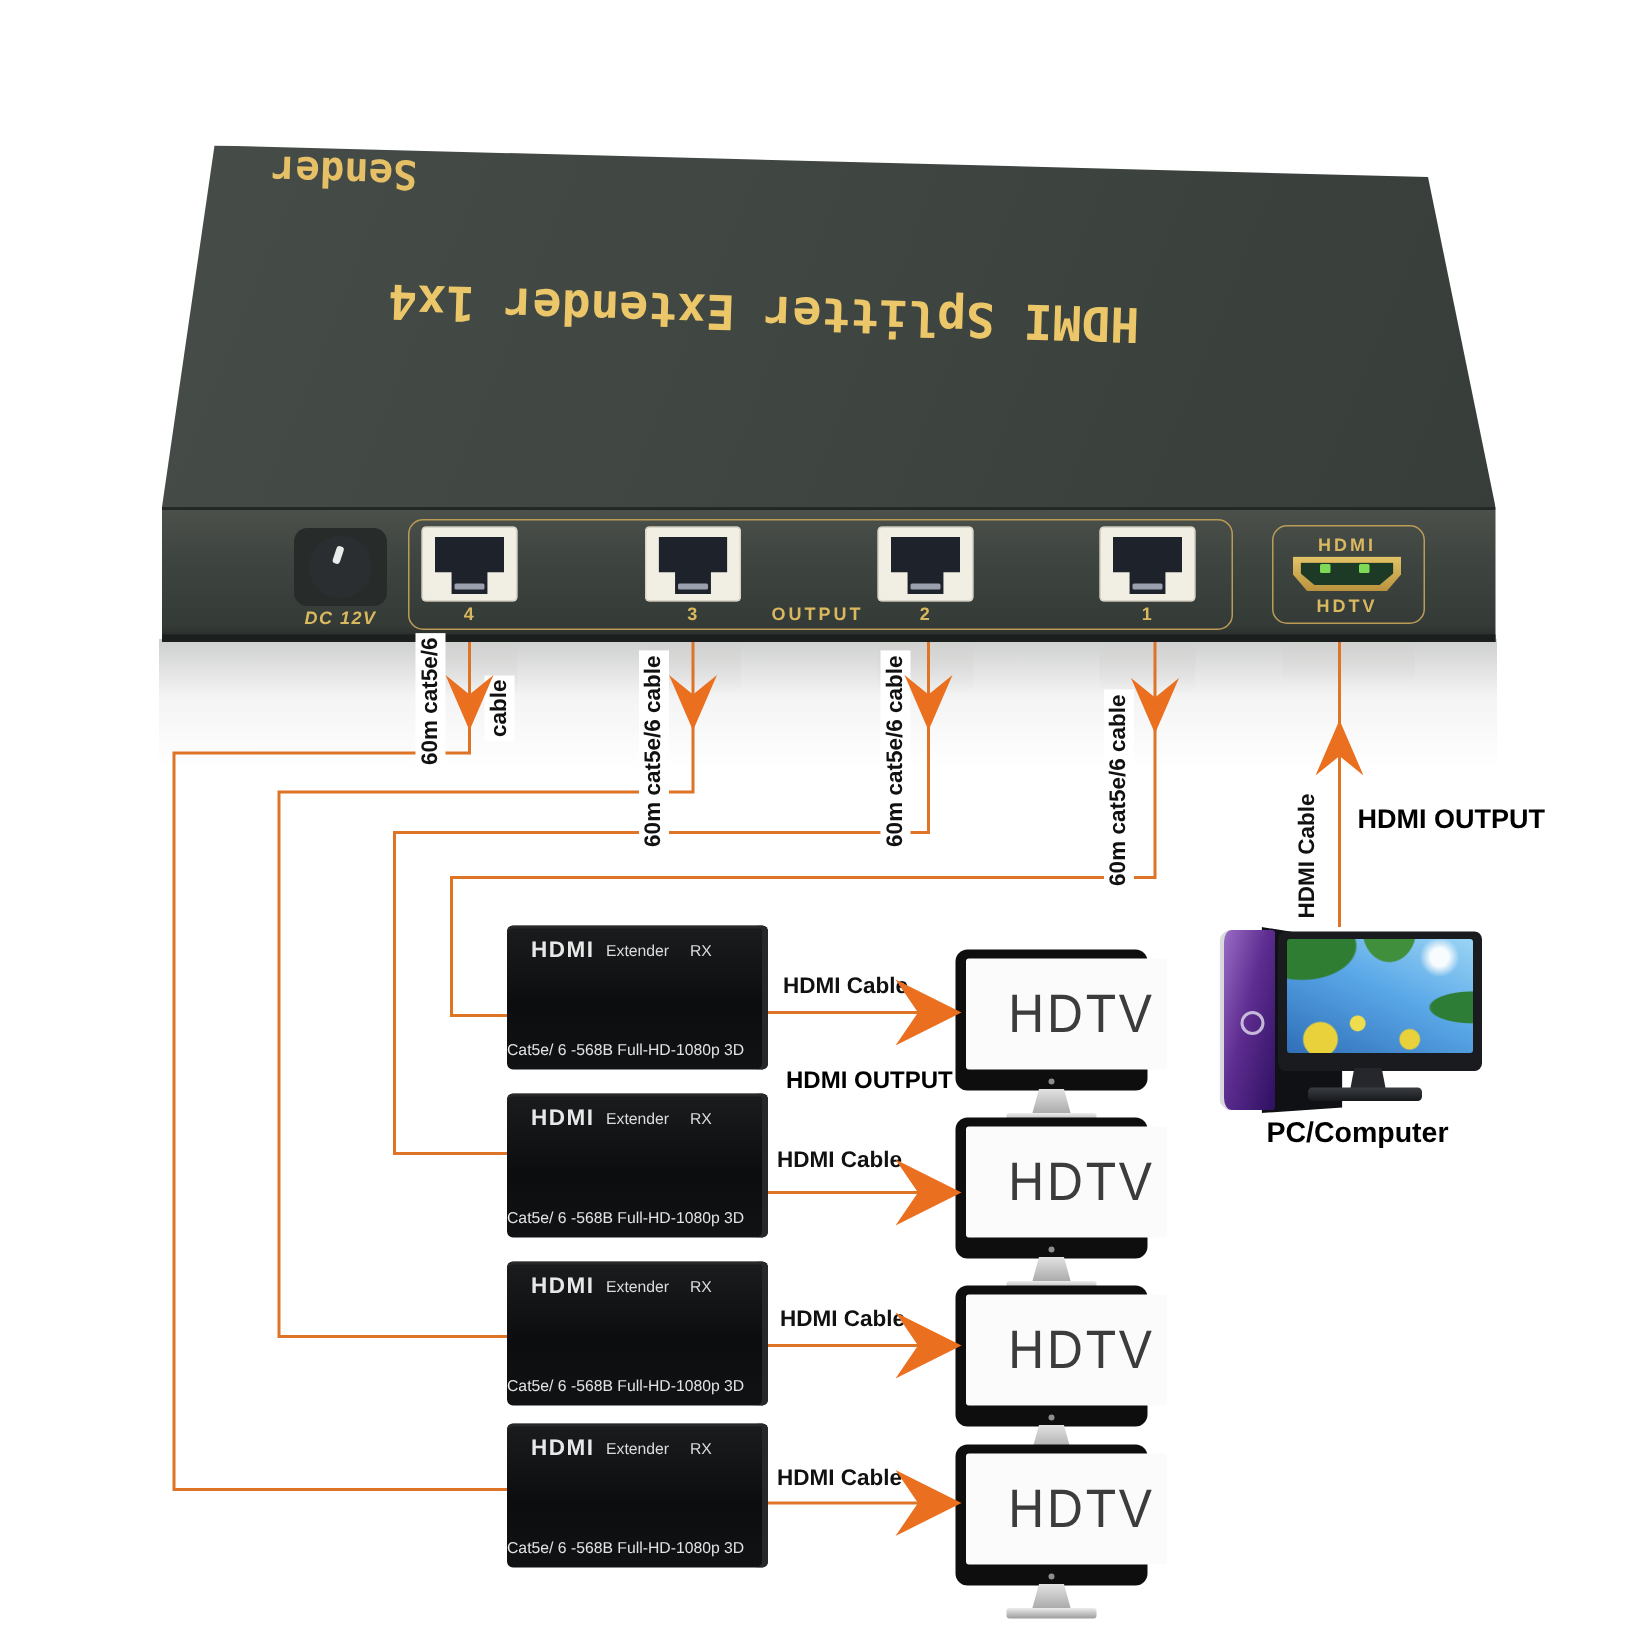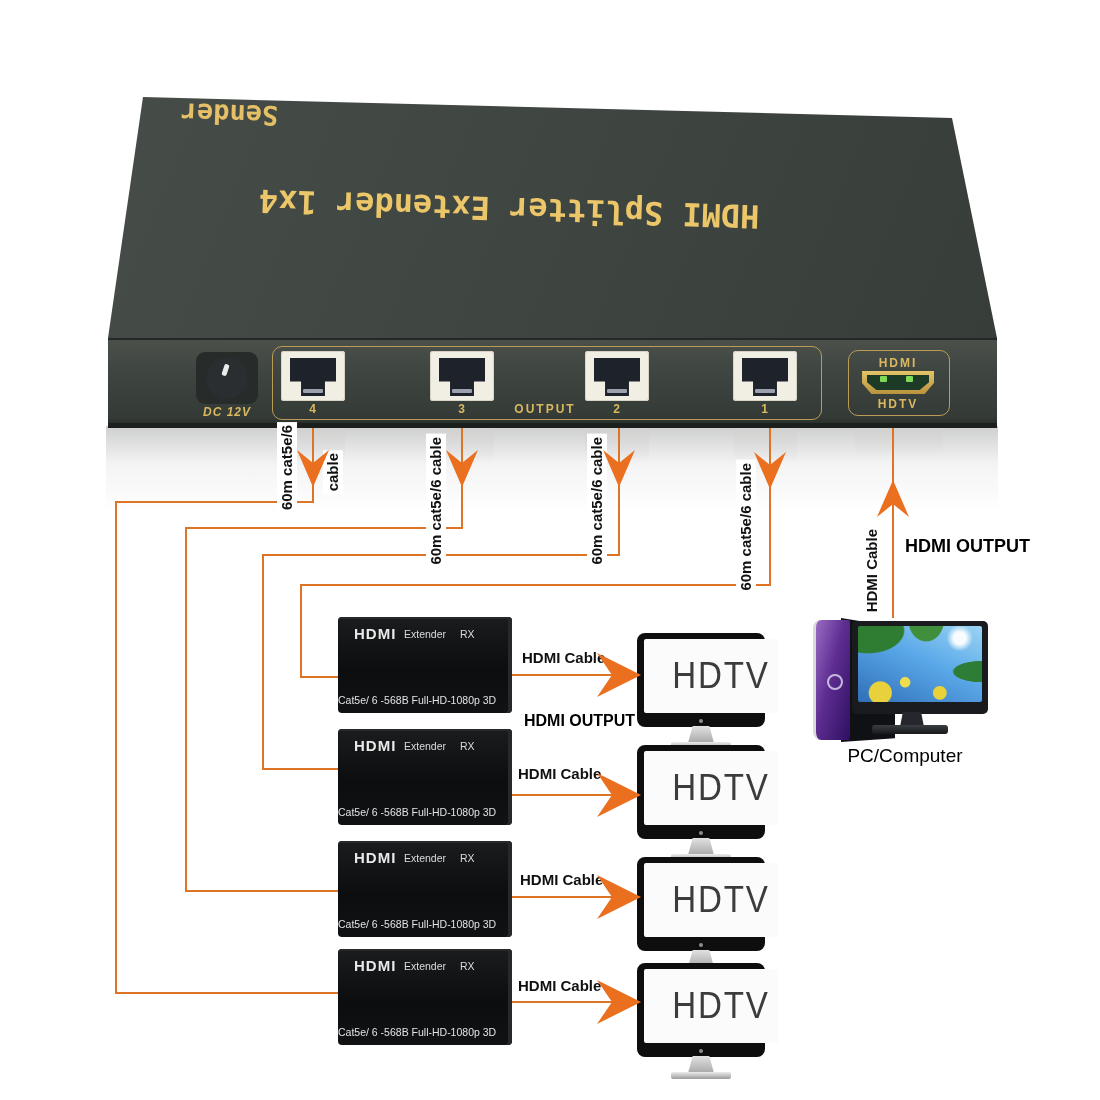--- a/index.html
+++ b/index.html
@@ -109,21 +109,21 @@
       radial-gradient(ellipse at 100% 60%,#2e7d36 0 16%,rgba(0,0,0,0) 17%),
       radial-gradient(circle at 18% 88%,#e8d13a 0 9%,rgba(0,0,0,0) 10%),
       radial-gradient(circle at 38% 74%,#f0dd4e 0 5%,rgba(0,0,0,0) 6%),
       radial-gradient(circle at 66% 88%,#e8d13a 0 6%,rgba(0,0,0,0) 7%),
       linear-gradient(205deg,#9ad4f4 0%,#5aa8e8 45%,#2f6fb8 100%);}
   .pcmon-neck{left:48px;top:91px;width:24px;height:15px;background:#25272c;
     clip-path:polygon(12% 0,88% 0,100% 100%,0 100%);}
   .pcmon-base{left:20px;top:104px;width:76px;height:9px;border-radius:3px;
     background:linear-gradient(180deg,#3a3d42,#17191c);}
   .pc-label{left:836px;top:745px;width:138px;text-align:center;z-index:5;
-    font-weight:normal;font-size:19px;color:#000;}
+    font-weight:bold;font-size:19px;color:#000;}
 </style>
 </head>
 <body>
 
 <div id="canvas">
 
   <div class="abs reflection"></div>
   <div class="abs ghost" style="left:281px;top:428px;width:64px;height:34px;"></div>
   <div class="abs ghost" style="left:430px;top:428px;width:64px;height:34px;"></div>
   <div class="abs ghost" style="left:585px;top:428px;width:64px;height:34px;"></div>

